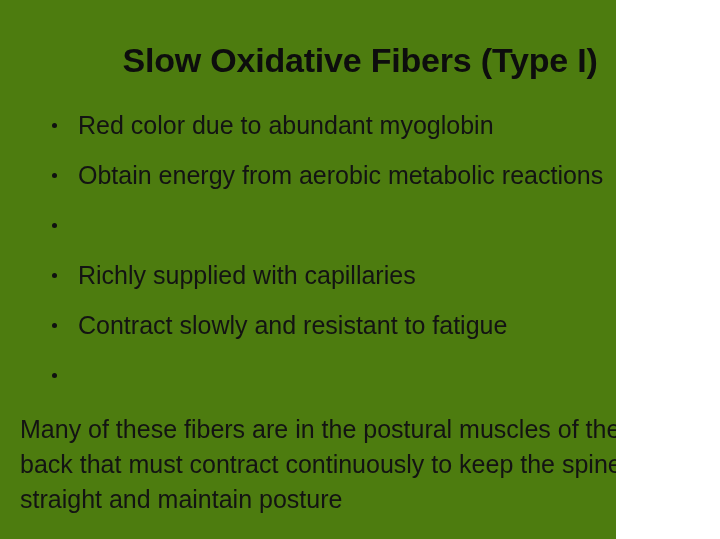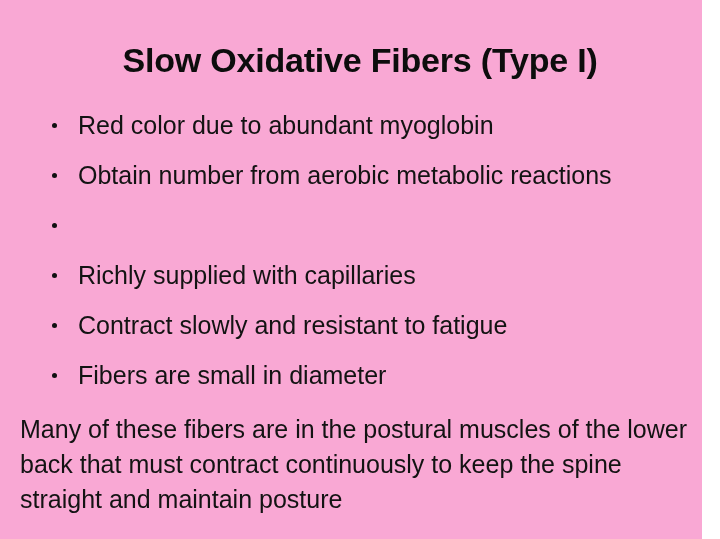--- a/index.html
+++ b/index.html
@@ -8,23 +8,23 @@
     padding: 0;
     background: #ffffff;
   }
   body {
     font-family: "Liberation Sans", sans-serif;
     color: #111111;
     -webkit-font-smoothing: antialiased;
   }
   #slide {
     position: relative;
-    width: 702px;
+    width: 616px;
     height: 539px;
-    background: #f9a8d4;
+    background: #4d7c0f;
     overflow: hidden;
     box-sizing: border-box;
   }
   #slide-title {
     position: absolute;
     left: 0;
     top: 16px;
     width: 720px;
     text-align: center;
     font-size: 34px;
@@ -86,39 +86,38 @@
 
   <ul id="bullet-list">
 
     <li class="bullet-item">
       <span class="bullet-marker"></span>
       <span class="bullet-text">Red color due to abundant myoglobin</span>
     </li>
 
     <li class="bullet-item">
       <span class="bullet-marker"></span>
-      <span class="bullet-text">Obtain number from aerobic metabolic reactions</span>
+      <span class="bullet-text">Obtain energy from aerobic metabolic reactions</span>
     </li>
 
     <li class="bullet-item">
       <span class="bullet-marker"></span>
     </li>
 
     <li class="bullet-item">
       <span class="bullet-marker"></span>
       <span class="bullet-text">Richly supplied with capillaries</span>
     </li>
 
     <li class="bullet-item">
       <span class="bullet-marker"></span>
       <span class="bullet-text">Contract slowly and resistant to fatigue</span>
     </li>
 
     <li class="bullet-item">
       <span class="bullet-marker"></span>
-      <span class="bullet-text">Fibers are small in diameter</span>
     </li>
 
   </ul>
 
   <p id="closing-paragraph">Many of these fibers are in the postural muscles of the lower back that must contract continuously to keep the spine straight and maintain posture</p>
 
 </div>
 
 </body></html>

